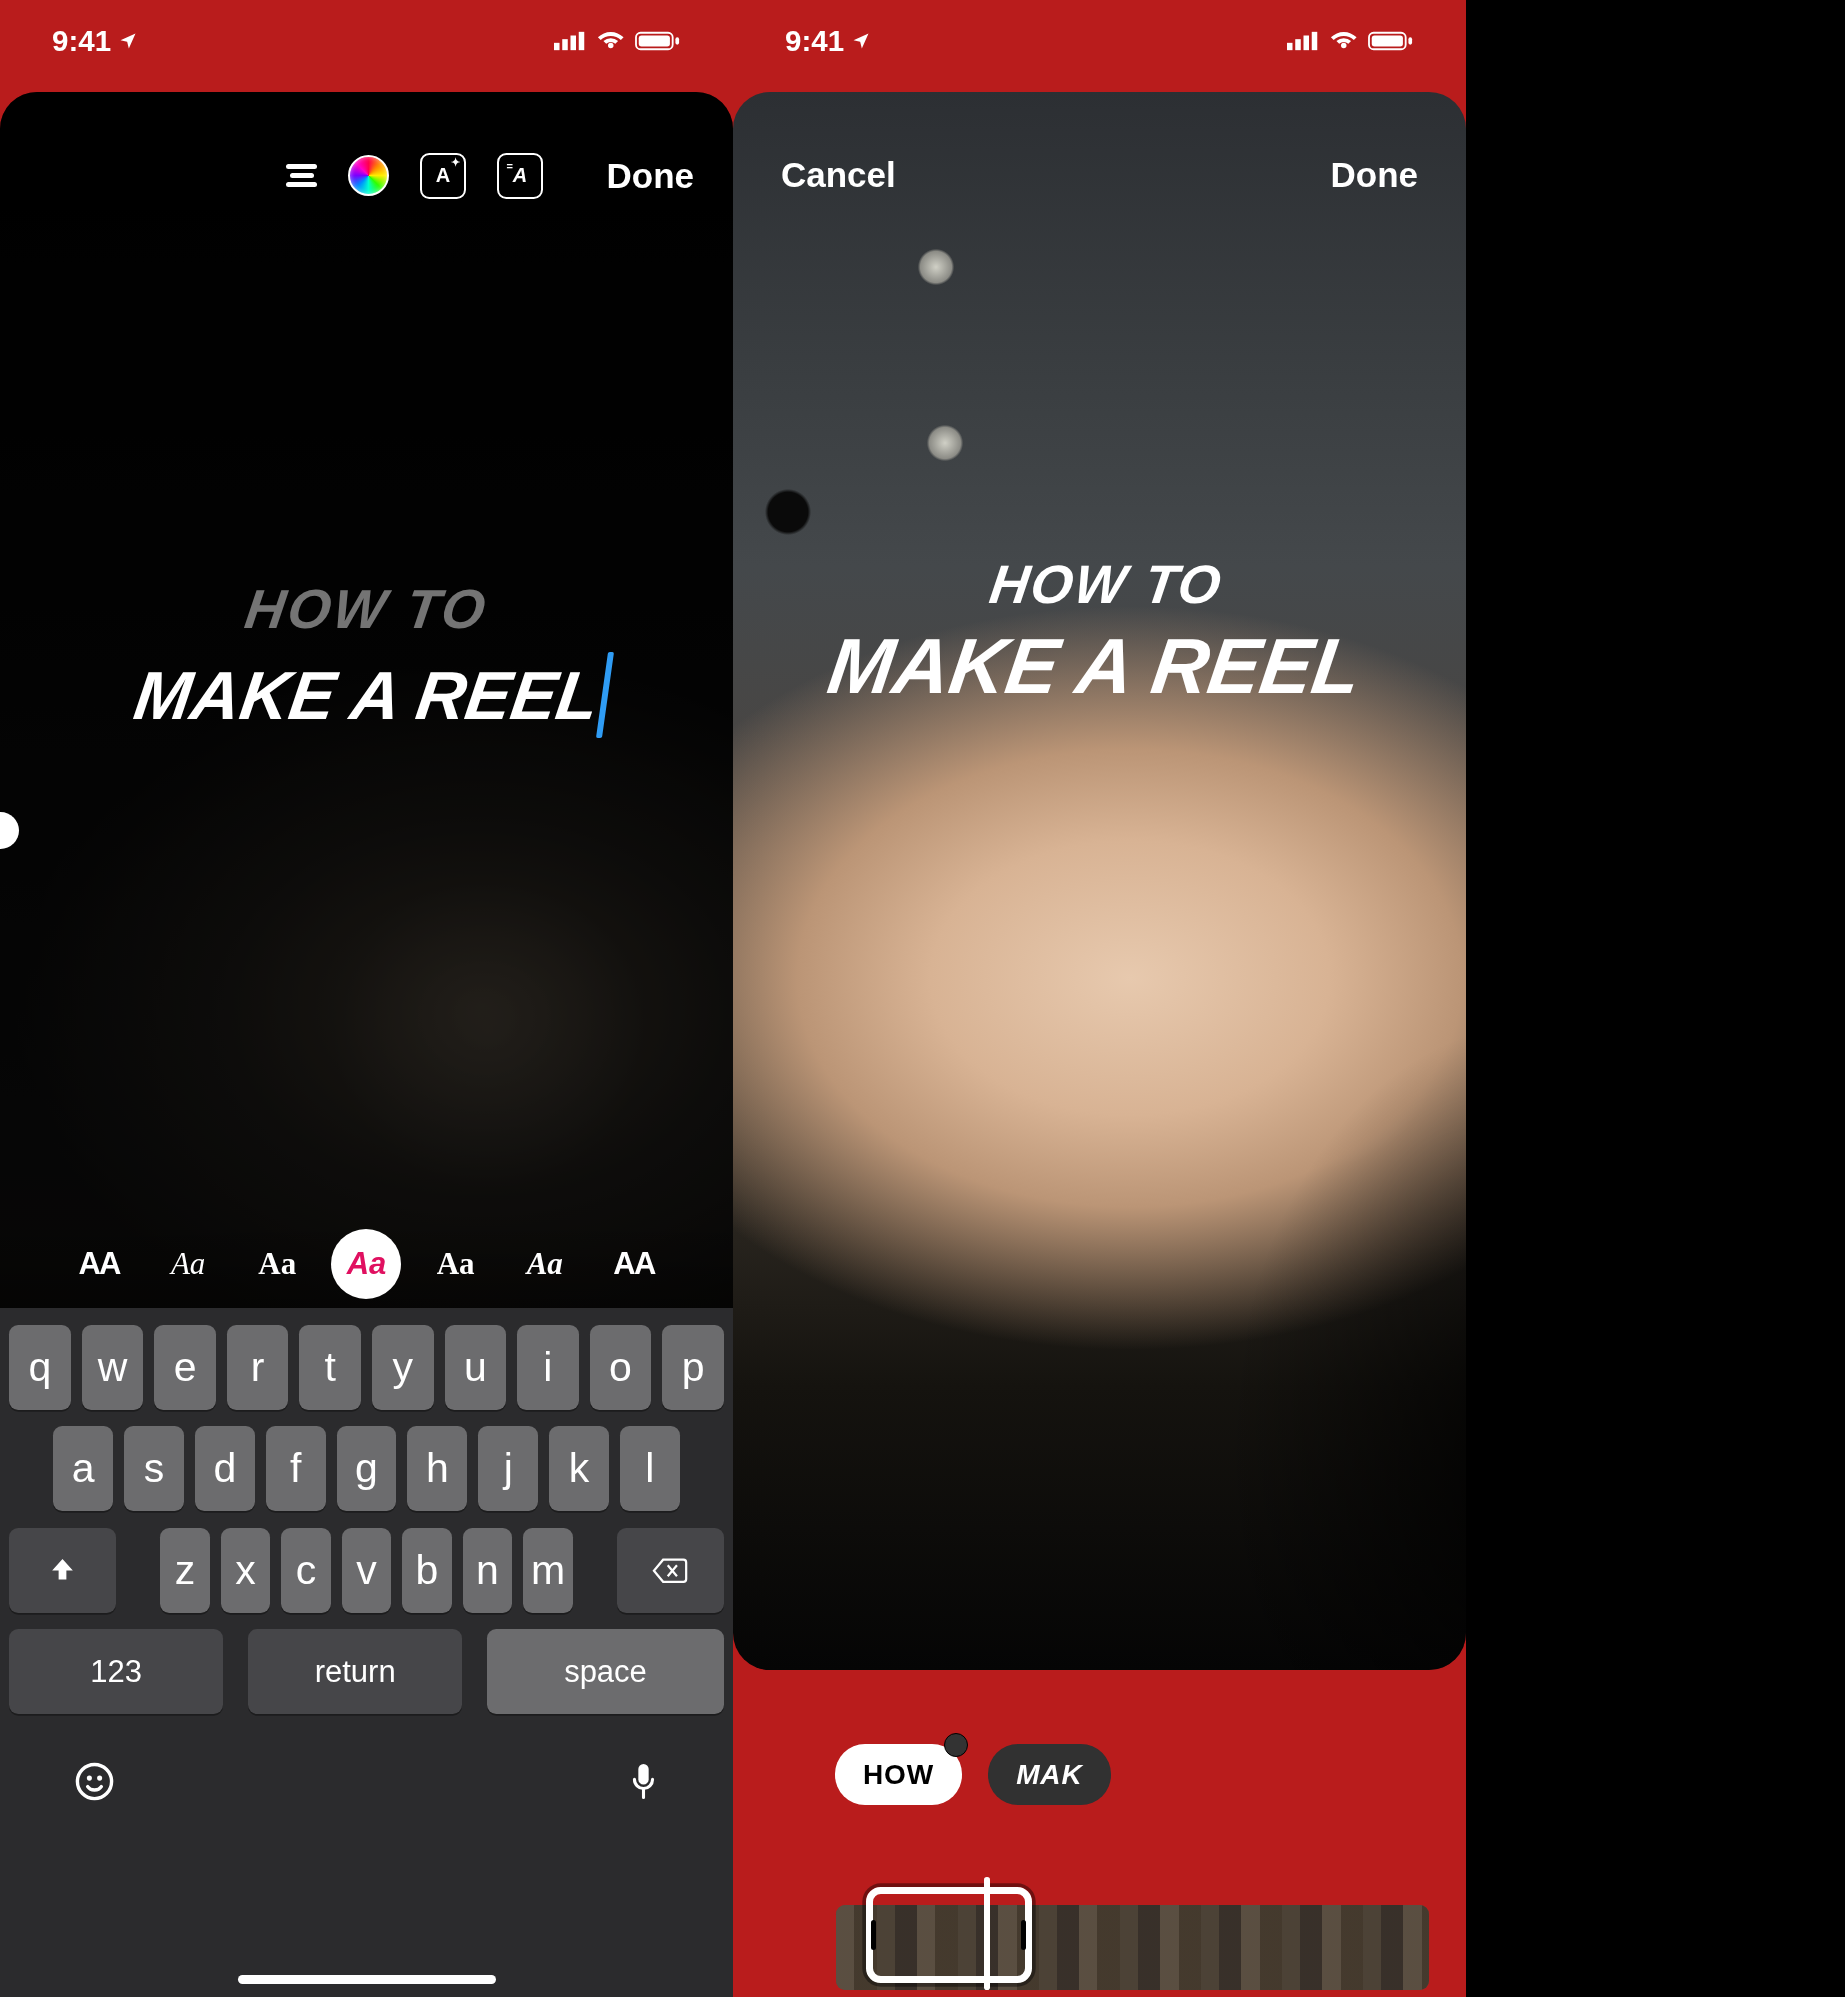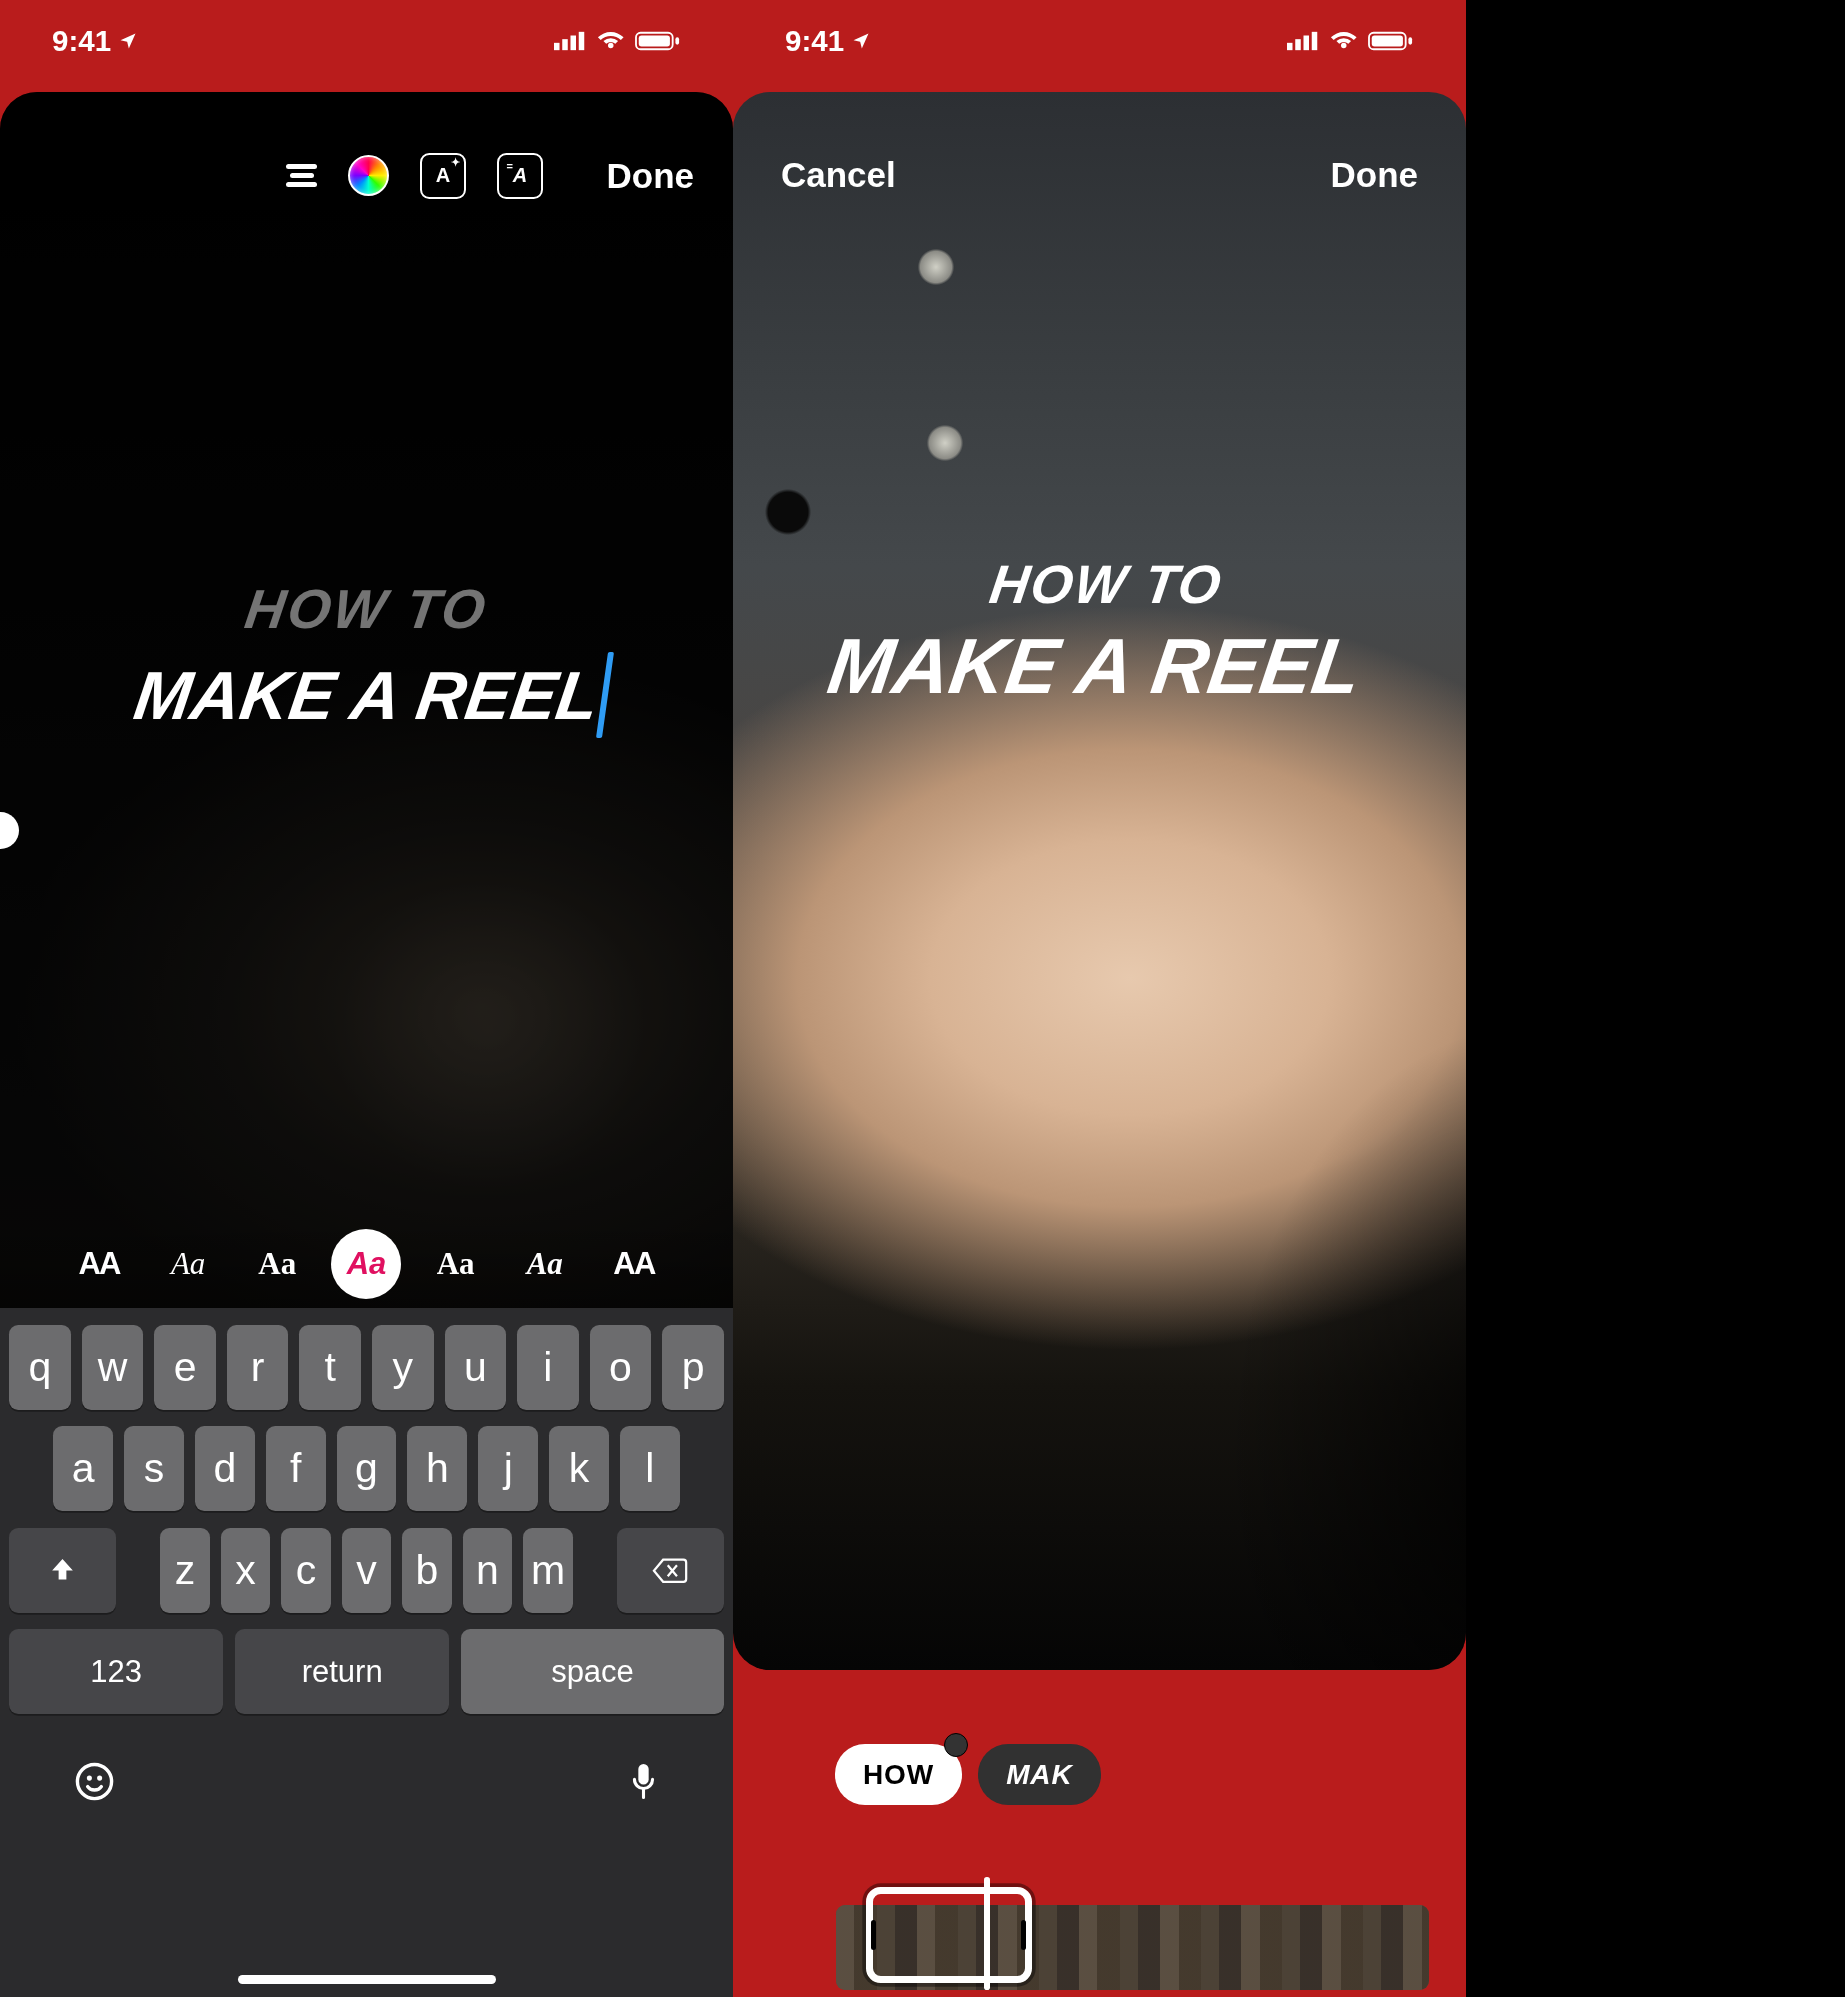--- a/index.html
+++ b/index.html
@@ -114,21 +114,21 @@
     flex:1; height:85px; border-radius:9.2px; background:#6c6c6e;
     display:flex; align-items:center; justify-content:center;
     font-size:41px; color:#fff;
     box-shadow:0 1.8px 0 rgba(0,0,0,0.35);
   }
   .key-row.r2 { padding:0 44px; }
   .key.dark { background:#464649; }
   .key.shift,.key.bksp { flex:0 0 107px; }
   .key-row.r3 { padding:0 0;}
   .key-row.r3 .gap { flex:0 0 22px; }
-  .bottom-row { display:flex; gap:12px; }
+  .bottom-row { display:flex; gap:25px; }
   .bottom-row .num { flex:0 0 214px; background:#464649; font-size:31px;}
   .bottom-row .space { flex:1; background:#6c6c6e; font-size:31px;}
   .bottom-row .return { flex:0 0 214px; background:#464649; font-size:31px;}
   .accessory { height:102px; display:flex; align-items:center; justify-content:space-between; padding:0 65px;}
   .home-indicator { position:absolute; bottom:13px; left:50%; transform:translateX(-50%);
     width:258px; height:9.2px; background:#fff; border-radius:5.5px;}
 
   
   .right-canvas {
     position:absolute; top:92px; left:0; right:0; bottom:0;
@@ -161,21 +161,21 @@
     font-size:78px; font-weight:900; letter-spacing:0px; color:#fff; font-style:italic;
     margin-top:5.5px;
   }
 
   .top-actions-right {
     position:absolute; top:63px; left:0; right:0; display:flex; justify-content:space-between;
     padding:0 48px; font-size:35px; font-weight:600; z-index:10;
   }
 
   
-  .chips { position:absolute; top:1652px; left:102px; display:flex; gap:16px; align-items:center;}
+  .chips { position:absolute; top:1652px; left:102px; display:flex; gap:26px; align-items:center;}
   .chip { height:61px; border-radius:30px; display:flex; align-items:center; padding:0 28px;
     font-size:28px; font-weight:800; letter-spacing:0.9px;}
   .chip.white { background:#fff; color:#000; position:relative;}
   .chip.white::after{content:"";position:absolute;top:-11px;right:-5.5px;width:22px;height:22px;border-radius:50%;background:#333;color:#fff;border:1.8px solid #000; font-size:13px; display:flex;align-items:center;justify-content:center;}
   .chip.dark { background:#313131; color:#fff;font-style:italic;}
 
   
   .timeline { position:absolute; top:1800px; left:103px; right:37px; height:111px;
     display:flex; align-items:center;}
   .timeline .track { flex:1; height:85px; border-radius:9.2px;

